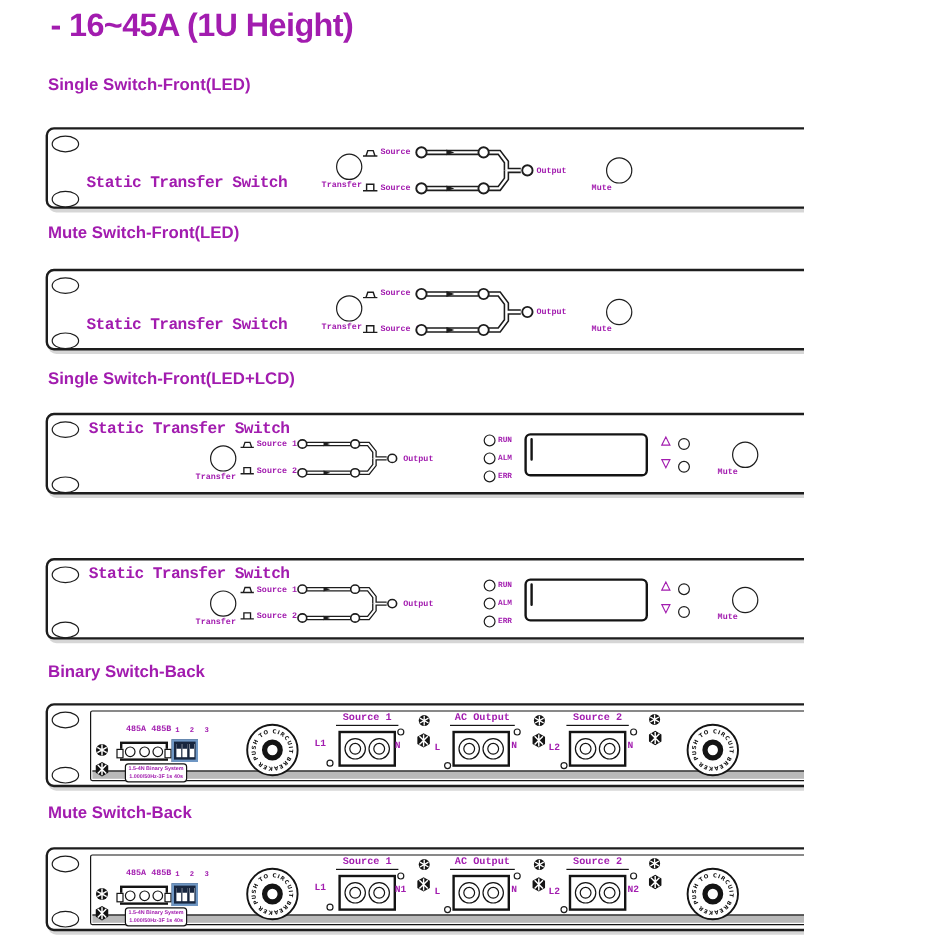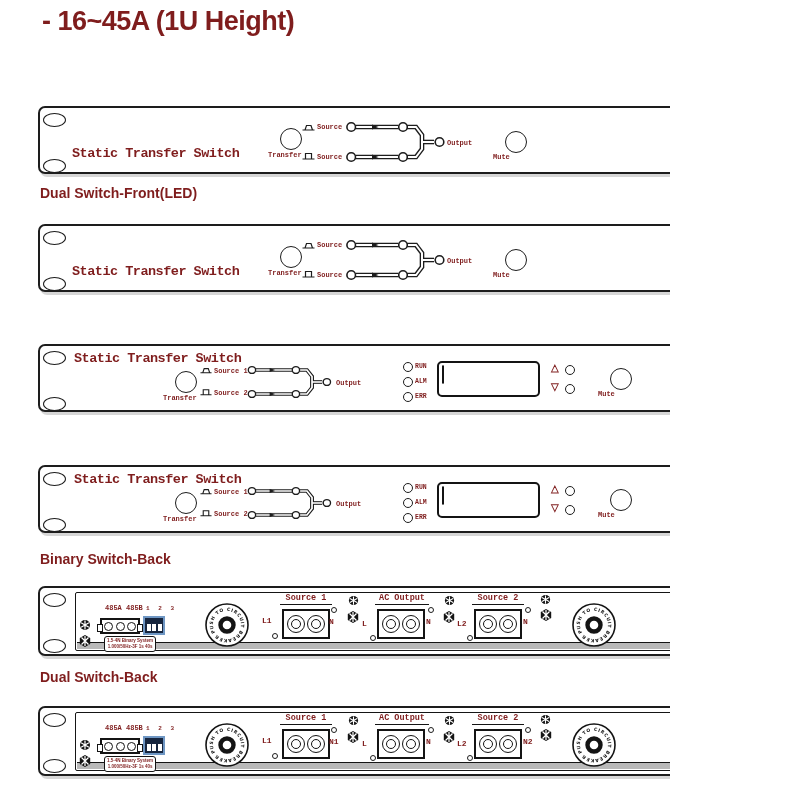--- a/index.html
+++ b/index.html
@@ -1,17 +1,17 @@
 <!DOCTYPE html>
 <html><head>
 <meta charset="utf-8">
 <style>
   html,body{margin:0;padding:0;background:#fff;}
   .page{position:relative;width:670px;height:788px;background:#fff;overflow:hidden;
-        font-family:"Liberation Sans",sans-serif;color:#7f1d1d;}
+        font-family:"Liberation Sans",sans-serif;color:#a21caf;}
   .title{position:absolute;left:42px;top:6px;font-size:27px;font-weight:bold;letter-spacing:-.5px;}
   .sec{position:absolute;left:40px;font-size:14px;font-weight:bold;}
   .panel{position:absolute;left:38px;width:724px;background:#fff;border:2px solid #1d1d1d;
          border-radius:7px;box-sizing:border-box;box-shadow:2px 3px 0 rgba(0,0,0,.16);}
   .front{height:68px;}
   .backp{height:70px;}
   .oval{position:absolute;width:21px;height:12px;border:1.7px solid #1d1d1d;border-radius:50%;}
   .btn{position:absolute;width:20px;height:20px;border:1.8px solid #1d1d1d;border-radius:50%;background:#fff;}
   .mono{font-family:"Liberation Mono","DejaVu Sans Mono",monospace;font-weight:bold;white-space:nowrap;}
   .lbl{position:absolute;}
@@ -46,23 +46,25 @@
           font-size:4.5px;font-weight:bold;line-height:6px;text-align:center;padding:1px 2px;white-space:nowrap;}
   .scr{position:absolute;}
   svg text{font-family:"DejaVu Sans",sans-serif;}
 </style>
 </head>
 <body>
 
 <div class="page">
   <div class="title">- 16~45A (1U Height)</div>
 
-  <div class="sec" style="top:185px">Dual Switch-Front(LED)</div>
+  <div class="sec" style="top:62px">Single Switch-Front(LED)</div>
+  <div class="sec" style="top:185px">Mute Switch-Front(LED)</div>
+  <div class="sec" style="top:307px">Single Switch-Front(LED+LCD)</div>
   <div class="sec" style="top:551px">Binary Switch-Back</div>
-  <div class="sec" style="top:669px">Dual Switch-Back</div>
+  <div class="sec" style="top:669px">Mute Switch-Back</div>
 
   <div class="panel front" style="top:106px">
     <span class="oval" style="left:3px;top:5px"></span>
     <span class="oval" style="left:3px;top:51px"></span>
     <span class="oval" style="left:700px;top:5px"></span>
     <span class="oval" style="left:700px;top:51px"></span>
     <span class="lbl mono device" style="left:32px;top:38px">Static Transfer Switch</span>
     <span class="btn" style="left:240px;top:20px"></span>
     <span class="lbl mono t7 ctr" style="left:228px;top:43px;width:44px">Transfer</span>
     <svg class="srcicon" style="left:262px;top:15px" width="13" height="8" viewBox="0 0 13 8">

